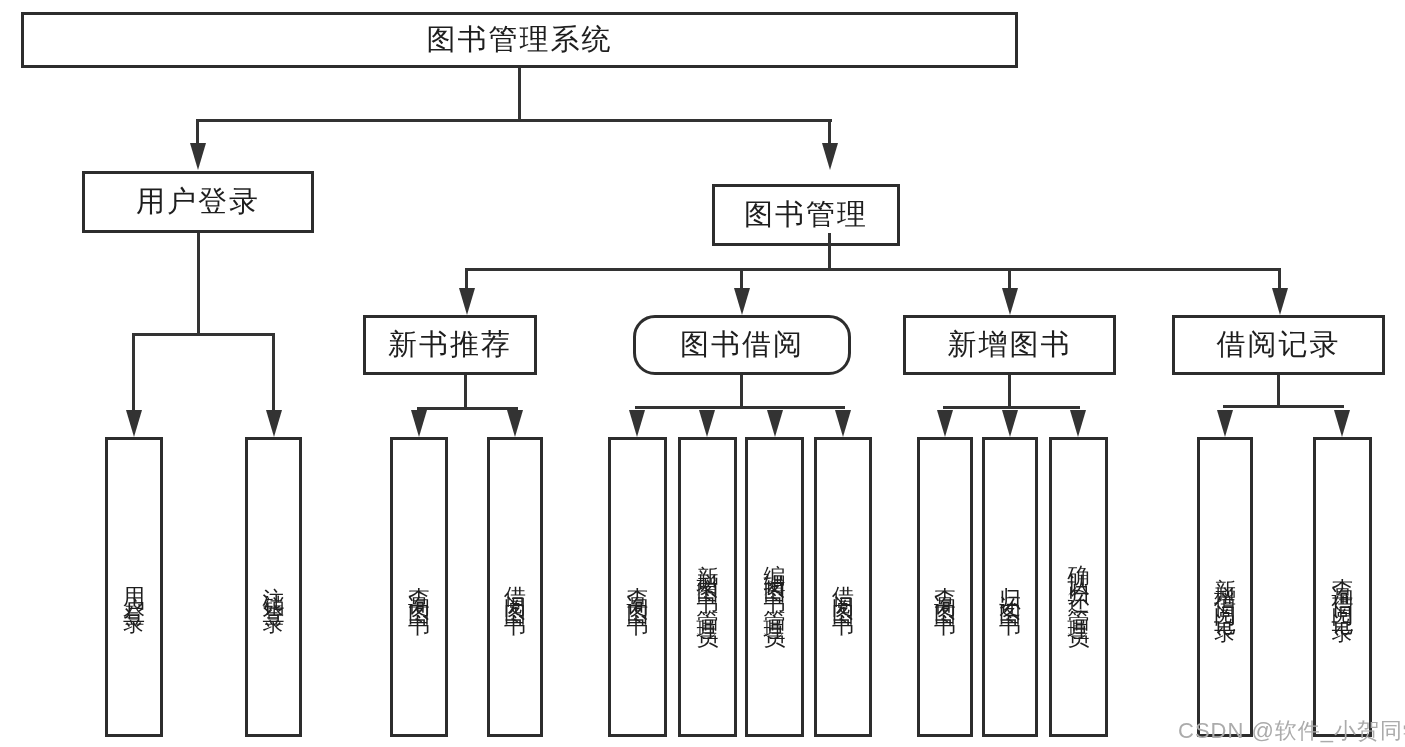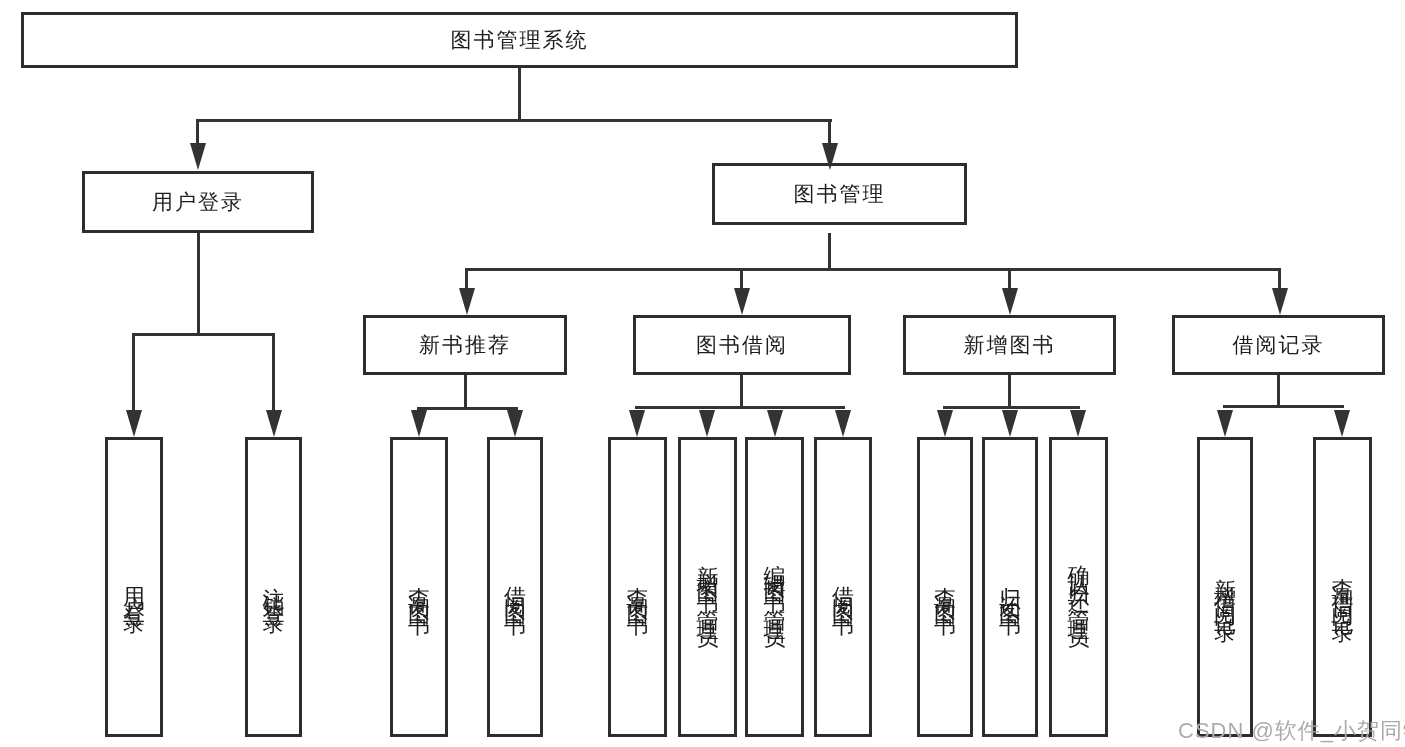--- a/index.html
+++ b/index.html
@@ -13,21 +13,21 @@
   }
   .node {
     position: absolute;
     box-sizing: border-box;
     background: #ffffff;
     border: 3px solid #2d2d2d;
     display: flex;
     align-items: center;
     justify-content: center;
     color: #1e1e1e;
-    font-size: 21px;
+    font-size: 29px;
     letter-spacing: 2px;
     white-space: nowrap;
   }
   .vnode {
     writing-mode: vertical-rl;
     text-orientation: mixed;
     font-size: 22px;
     letter-spacing: 9px;
     white-space: normal;
     line-height: 1;
@@ -53,24 +53,24 @@
   }
 </style>
 </head>
 <body>
 
 <div class="canvas">
 
   <div class="node" style="left:21px; top:12px; width:997px; height:56px;">图书管理系统</div>
 
   <div class="node" style="left:82px; top:171px; width:232px; height:62px;">用户登录</div>
-  <div class="node" style="left:712px; top:163px; width:255px; height:62px;">图书管理</div>
+  <div class="node" style="left:712px; top:184px; width:188px; height:62px;">图书管理</div>
 
-  <div class="node" style="left:363px; top:315px; width:204px; height:60px;">新书推荐</div>
-  <div class="node" style="left:633px; top:315px; width:218px; height:60px;">图书借阅</div>
+  <div class="node" style="left:363px; top:315px; width:174px; height:60px;">新书推荐</div>
+  <div class="node" style="left:633px; top:315px; width:218px; height:60px;border-radius:22px;">图书借阅</div>
   <div class="node" style="left:903px; top:315px; width:213px; height:60px;">新增图书</div>
   <div class="node" style="left:1172px; top:315px; width:213px; height:60px;">借阅记录</div>
 
   <div class="node vnode" style="left:105px; top:437px; width:58px; height:300px;">用户登录</div>
   <div class="node vnode" style="left:245px; top:437px; width:57px; height:300px;">注销登录</div>
 
   <div class="node vnode" style="left:390px; top:437px; width:58px; height:300px;">查询图书</div>
   <div class="node vnode" style="left:487px; top:437px; width:56px; height:300px;">借阅图书</div>
 
   <div class="node vnode" style="left:608px; top:437px; width:59px; height:300px;">查询图书</div>

